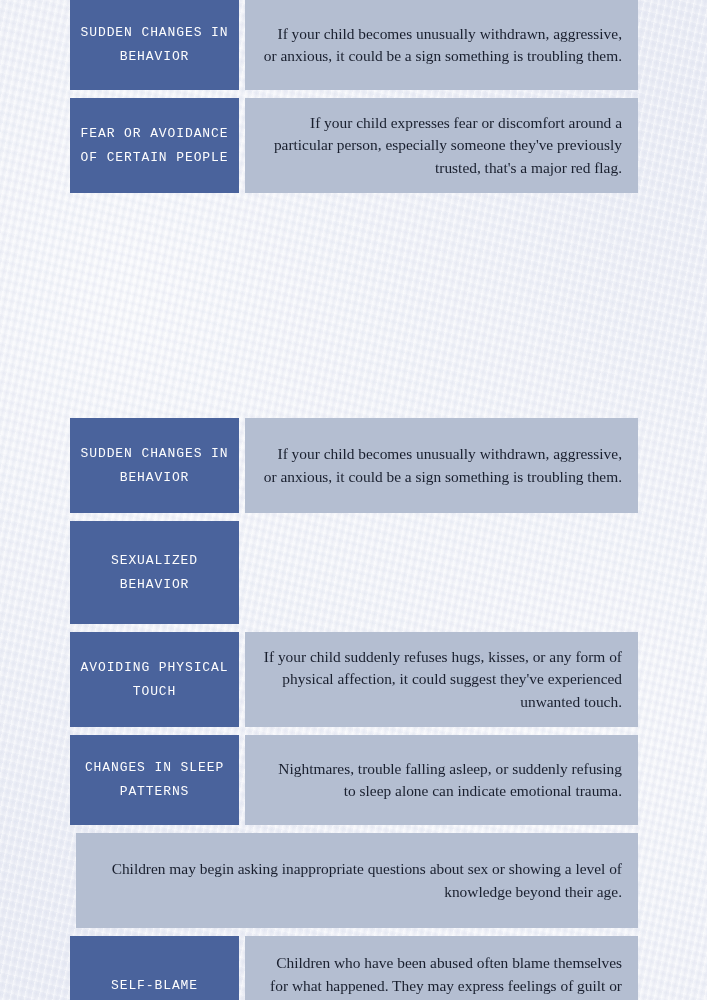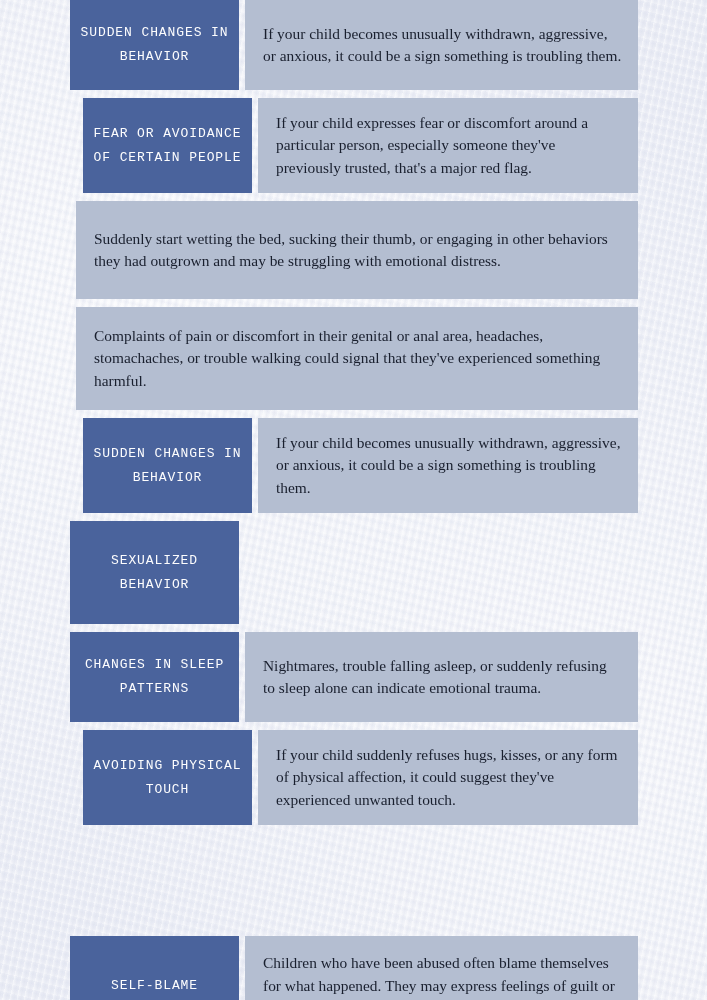--- a/index.html
+++ b/index.html
@@ -81,25 +81,26 @@
     align-items: center;
     padding: 12px 16px 12px 18px;
   }
 
   .sign-desc-text {
     font-family: "Liberation Serif", serif;
     font-size: 15.4px;
     line-height: 22.4px;
     color: #191f2e;
     margin: 0;
+    text-align: right;
   }
 
   
   .h-90  { min-height: 90px; }
-  .h-95  { min-height: 95px; margin-left: 13px; }
+  .h-95  { min-height: 95px; }
   .h-98  { min-height: 98px; }
   .h-100 { min-height: 100px; }
   .h-103 { min-height: 103px; }
 </style>
 </head>
 <body>
 
 <div id="paper-texture"></div>
 
 <div id="signs-table">
@@ -116,65 +117,62 @@
       <div class="sign-label-cell">
         <span class="sign-label-text">FEAR OR AVOIDANCE OF CERTAIN PEOPLE</span>
       </div>
       <div class="sign-gap"></div>
       <div class="sign-desc-cell">
         <p class="sign-desc-text">If your child expresses fear or discomfort around a particular person, especially someone they've previously trusted, that's a major red flag.</p>
       </div>
     </div>
     <div class="sign-row h-98">
       <div class="sign-gap"></div>
-      <div class="sign-desc-cell">
-        <p class="sign-desc-text">Suddenly start wetting the bed, sucking their thumb, or engaging in other behaviors they had outgrown and may be struggling with emotional distress.</p>
-      </div>
     </div>
     <div class="sign-row h-103">
       <div class="sign-gap"></div>
-      <div class="sign-desc-cell">
-        <p class="sign-desc-text">Complaints of pain or discomfort in their genital or anal area, headaches, stomachaches, or trouble walking could signal that they've experienced something harmful.</p>
-      </div>
     </div>
     <div class="sign-row h-95">
       <div class="sign-label-cell">
         <span class="sign-label-text">SUDDEN CHANGES IN BEHAVIOR</span>
       </div>
       <div class="sign-gap"></div>
       <div class="sign-desc-cell">
         <p class="sign-desc-text">If your child becomes unusually withdrawn, aggressive, or anxious, it could be a sign something is troubling them.</p>
       </div>
     </div>
     <div class="sign-row h-103">
       <div class="sign-label-cell">
         <span class="sign-label-text">SEXUALIZED BEHAVIOR</span>
       </div>
       <div class="sign-gap"></div>
     </div>
+    <div class="sign-row h-95">
+      <div class="sign-label-cell">
+        <span class="sign-label-text">AVOIDING PHYSICAL TOUCH</span>
+      </div>
+      <div class="sign-gap"></div>
+      <div class="sign-desc-cell">
+        <p class="sign-desc-text">If your child suddenly refuses hugs, kisses, or any form of physical affection, it could suggest they've experienced unwanted touch.</p>
+      </div>
+    </div>
     <div class="sign-row h-90">
       <div class="sign-label-cell">
         <span class="sign-label-text">CHANGES IN SLEEP PATTERNS</span>
       </div>
       <div class="sign-gap"></div>
       <div class="sign-desc-cell">
         <p class="sign-desc-text">Nightmares, trouble falling asleep, or suddenly refusing to sleep alone can indicate emotional trauma.</p>
       </div>
     </div>
     <div class="sign-row h-95">
-      <div class="sign-label-cell">
-        <span class="sign-label-text">AVOIDING PHYSICAL TOUCH</span>
-      </div>
       <div class="sign-gap"></div>
       <div class="sign-desc-cell">
-        <p class="sign-desc-text">If your child suddenly refuses hugs, kisses, or any form of physical affection, it could suggest they've experienced unwanted touch.</p>
+        <p class="sign-desc-text">Children may begin asking inappropriate questions about sex or showing a level of knowledge beyond their age.</p>
       </div>
-    </div>
-    <div class="sign-row h-95">
-      <div class="sign-gap"></div>
     </div>
     <div class="sign-row h-100">
       <div class="sign-label-cell">
         <span class="sign-label-text">SELF-BLAME</span>
       </div>
       <div class="sign-gap"></div>
       <div class="sign-desc-cell">
         <p class="sign-desc-text">Children who have been abused often blame themselves for what happened. They may express feelings of guilt or shame, thinking they somehow caused the abuse.</p>
       </div>
     </div>

